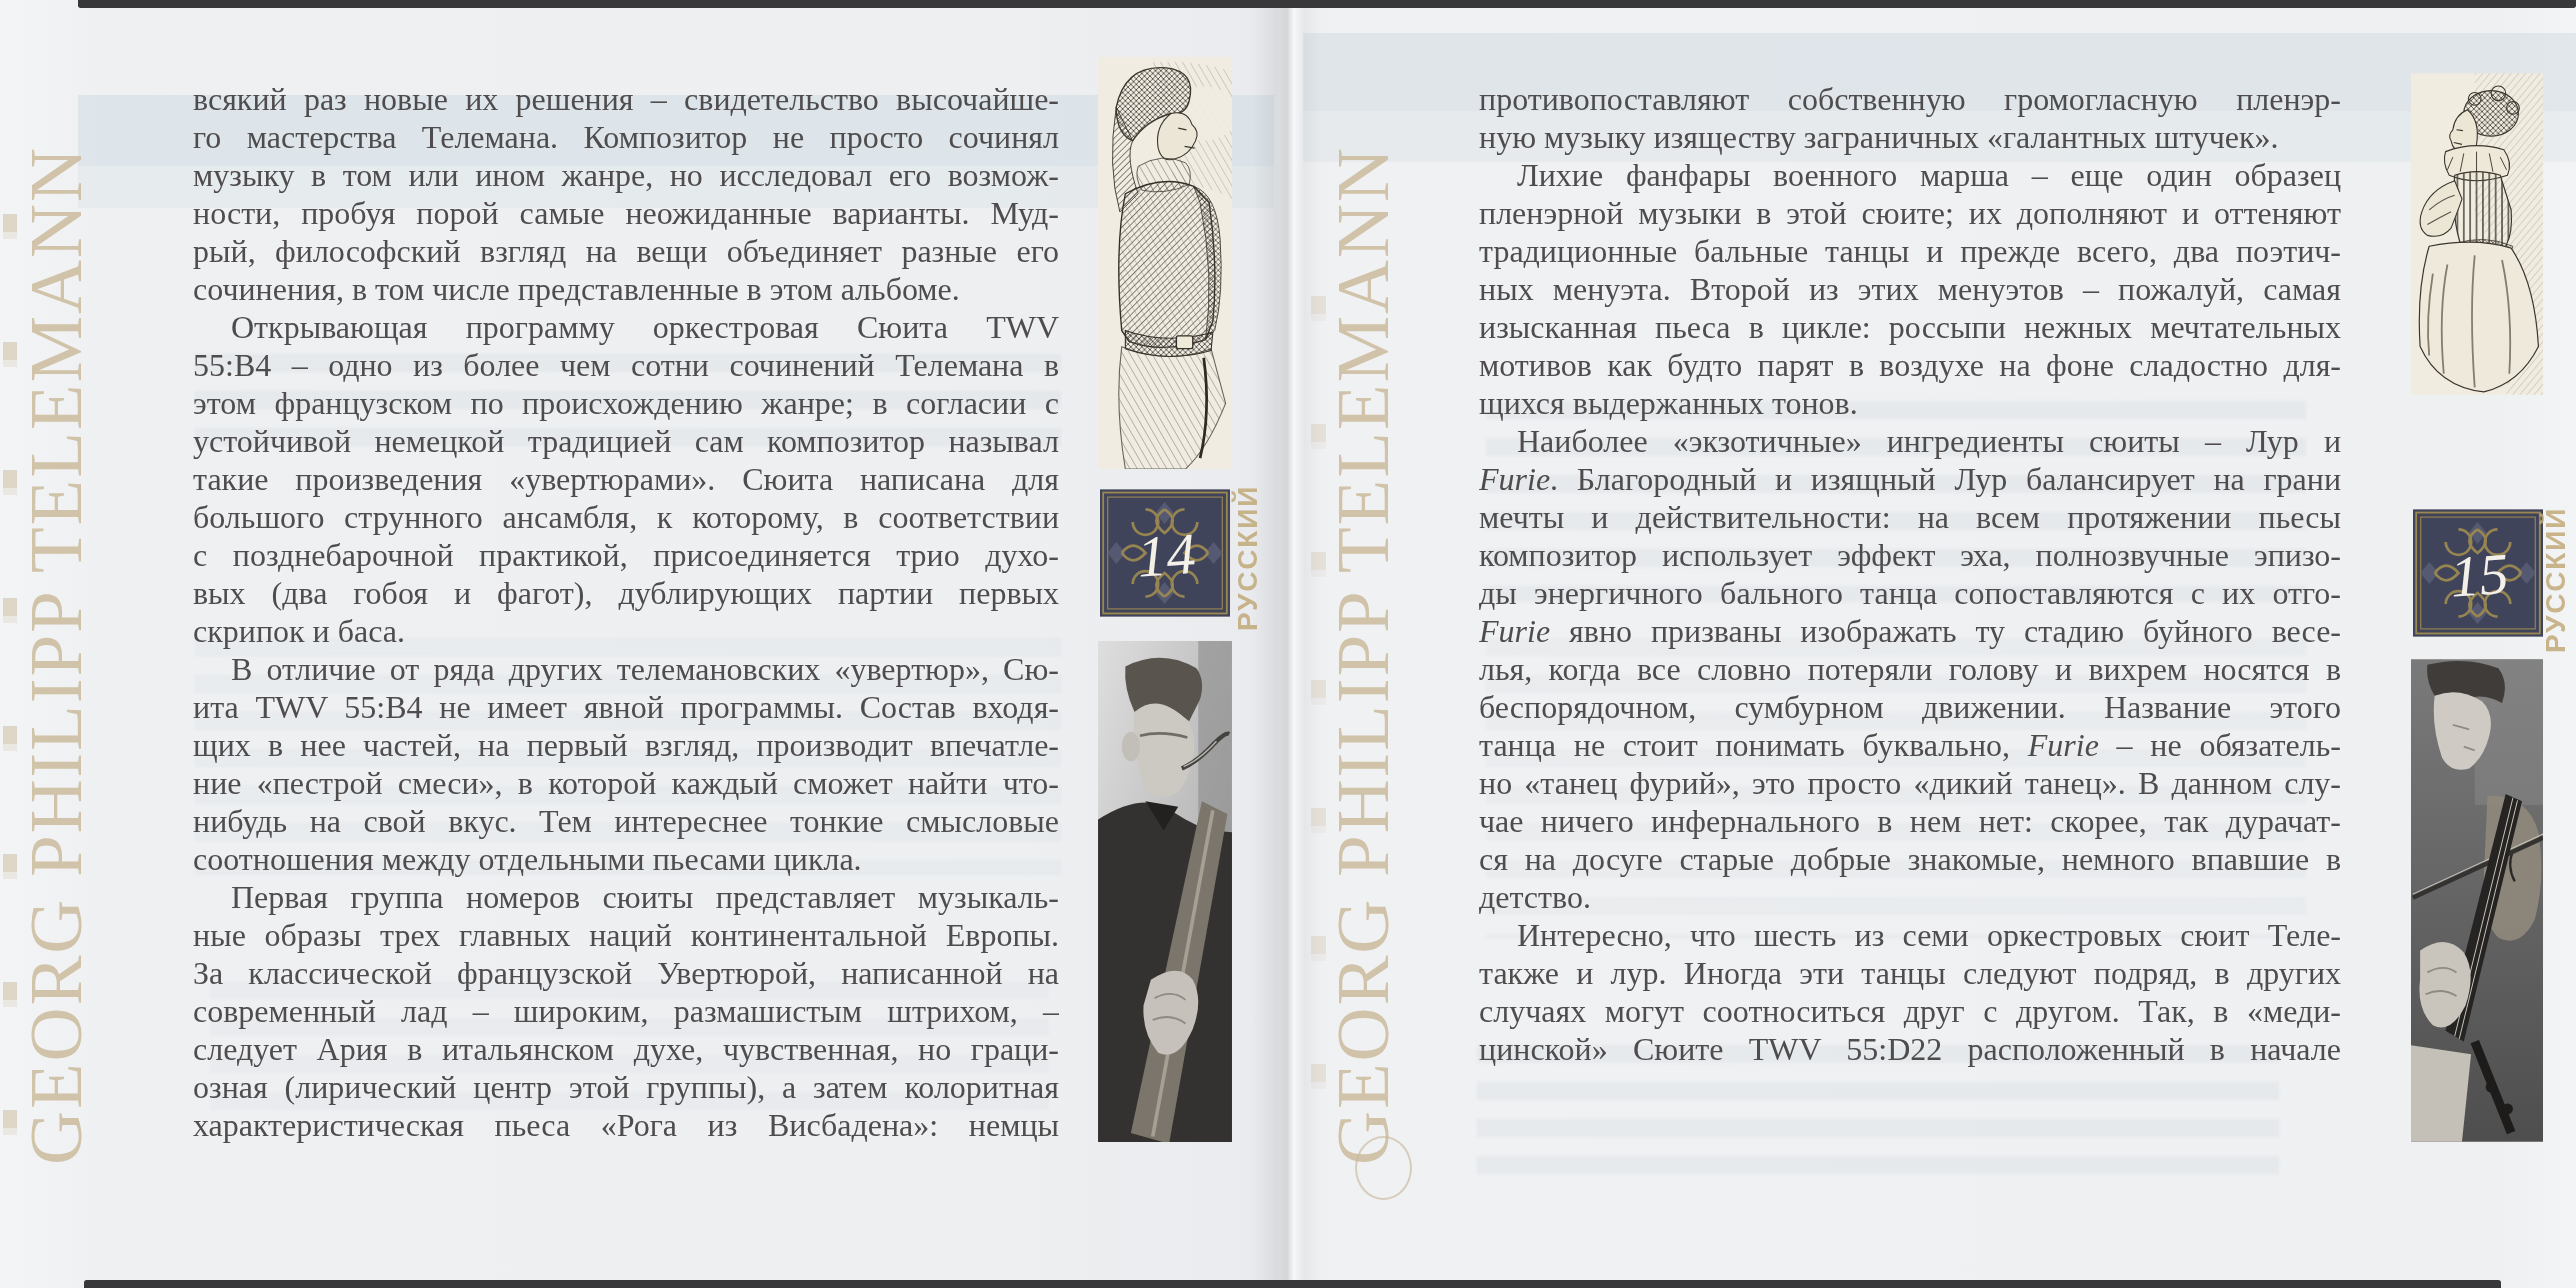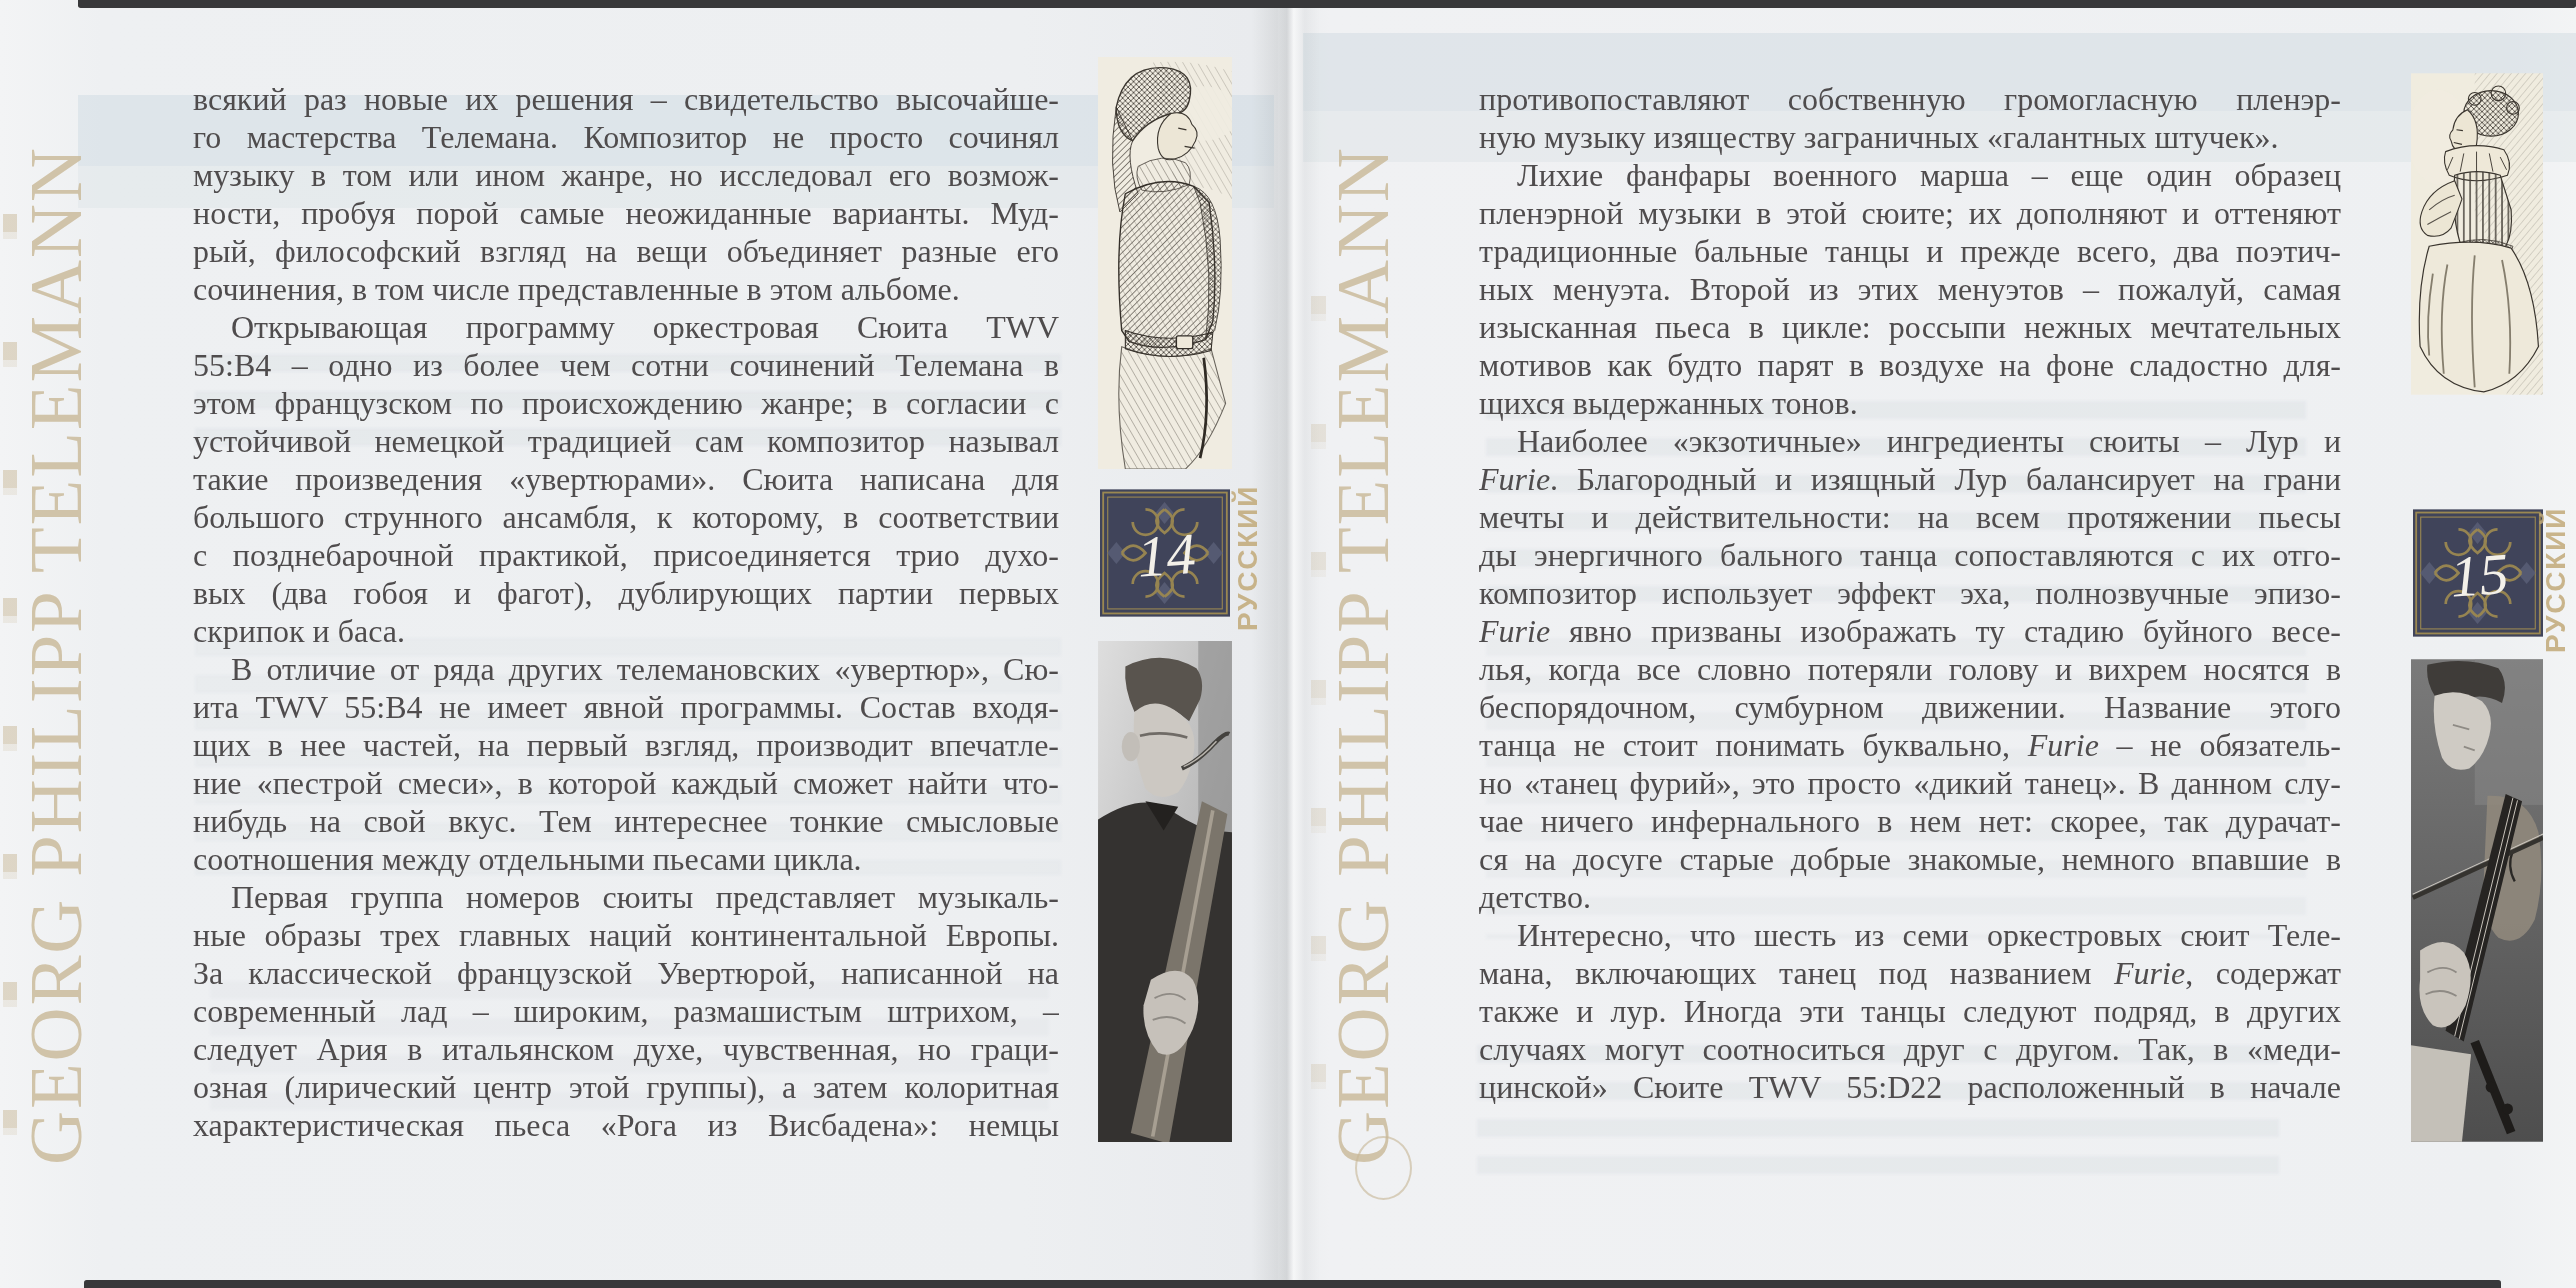--- a/index.html
+++ b/index.html
@@ -202,32 +202,31 @@
       <div class="line j ind"><span>Лихие фанфары военного марша – еще один образец</span></div>
       <div class="line j"><span>пленэрной музыки в этой сюите; их дополняют и оттеняют</span></div>
       <div class="line j"><span>традиционные бальные танцы и прежде всего, два поэтич-</span></div>
       <div class="line j"><span>ных менуэта. Второй из этих менуэтов – пожалуй, самая</span></div>
       <div class="line j"><span>изысканная пьеса в цикле: россыпи нежных мечтательных</span></div>
       <div class="line j"><span>мотивов как будто парят в воздухе на фоне сладостно для-</span></div>
       <div class="line end"><span>щихся выдержанных тонов.</span></div>
       <div class="line j ind"><span>Наиболее «экзотичные» ингредиенты сюиты – Лур и</span></div>
       <div class="line j"><i>Furie</i><span>. Благородный и изящный Лур балансирует на грани</span></div>
       <div class="line j"><span>мечты и действительности: на всем протяжении пьесы</span></div>
+      <div class="line j"><span>композитор использует эффект эха, полнозвучные эпизо-</span></div>
       <div class="line j"><span>ды энергичного бального танца сопоставляются с их отго-</span></div>
-      <div class="line j"><span>композитор использует эффект эха, полнозвучные эпизо-</span></div>
       <div class="line j"><i>Furie</i><span> явно призваны изображать ту стадию буйного весе-</span></div>
       <div class="line j"><span>лья, когда все словно потеряли голову и вихрем носятся в</span></div>
       <div class="line j"><span>беспорядочном, сумбурном движении. Название этого</span></div>
       <div class="line j"><span>танца не стоит понимать буквально, </span><i>Furie</i><span> – не обязатель-</span></div>
       <div class="line j"><span>но «танец фурий», это просто «дикий танец». В данном слу-</span></div>
       <div class="line j"><span>чае ничего инфернального в нем нет: скорее, так дурачат-</span></div>
       <div class="line j"><span>ся на досуге старые добрые знакомые, немного впавшие в</span></div>
       <div class="line end"><span>детство.</span></div>
       <div class="line j ind"><span>Интересно, что шесть из семи оркестровых сюит Теле-</span></div>
-      <div class="line j"><span>мана, включающих танец под названием </span><i>Furie</i><span>, содержат</span></div>
       <div class="line j"><span>также и лур. Иногда эти танцы следуют подряд, в других</span></div>
       <div class="line j"><span>случаях могут соотноситься друг с другом. Так, в «меди-</span></div>
       <div class="line j"><span>цинской» Сюите TWV 55:D22 расположенный в начале</span></div>
     </div>
 
   <svg class="art" id="eng-woman" viewBox="0 0 145 353" xmlns="http://www.w3.org/2000/svg">
     <defs>
       <pattern id="ew-h1" width="6" height="6" patternUnits="userSpaceOnUse" patternTransform="rotate(40)">
           <line x1="0" y1="0" x2="0" y2="6" stroke="#56514a" stroke-width="1"></line>
         </pattern>

